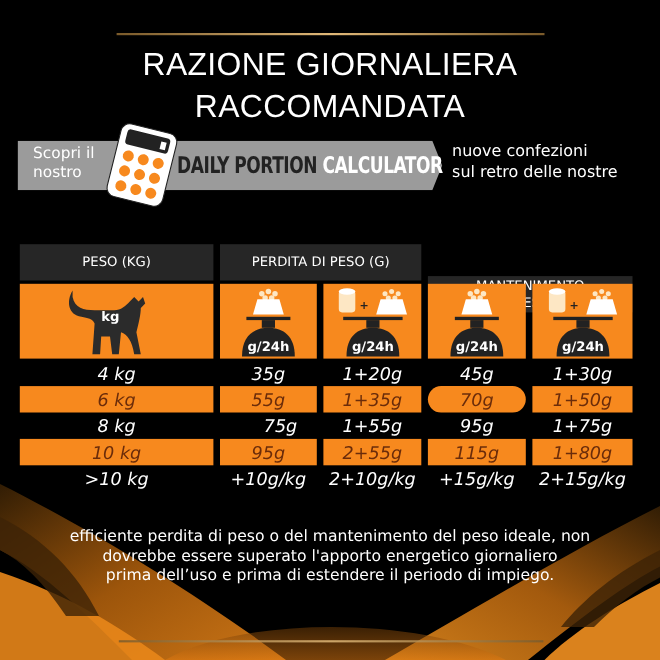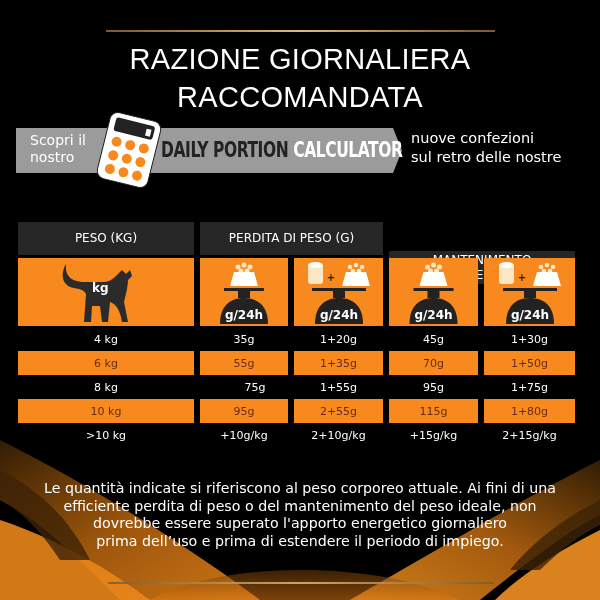--- a/index.html
+++ b/index.html
@@ -26,21 +26,21 @@
     font-weight: bold; font-size: 21px; line-height: 28px; color: #222; letter-spacing: -0.5px; transform: scaleX(0.82); transform-origin: left center; white-space: nowrap; }
   .banner-daily .calc-word { color: #fff; }
   .banner-side { position: absolute; left: 411px; top: 129px; font-size: 14.5px; line-height: 19px; color: #fff; z-index: 2; }
 
   
   .tbl { position: absolute; left: 18px; top: 222px; width: 557px; z-index: 2; }
   .hdr { position: absolute; top: 0; height: 33px; background: #262626; color: #fff;
     font-size: 12px; display: flex; align-items: center; justify-content: center; text-align: center; line-height: 15px; }
   .iconcell { position: absolute; top: 36px; height: 68px; background: #F7891E; }
   .row { position: absolute; height: 24px; display: flex; align-items: center; justify-content: center;
-    font-size: 11px; }
+    font-size: 16px; font-style: italic; }
   .row.dark { color: #fff; }
   .row.orange { background: #F7891E; color: #6B2C0A; }
 
   .note { position: absolute; left: 0; top: 480px; width: 600px; text-align: center; z-index: 2;
     font-size: 14.2px; line-height: 17.5px; color: #fff; }
 </style>
 </head>
 <body>
 
 <svg class="bg-swoosh" viewBox="0 0 600 600">
@@ -192,21 +192,21 @@
 
   <div class="row dark" style="top:105px;left:0;width:176px;">4 kg</div>
   <div class="row dark" style="top:105px;left:182px;width:88px;">35g</div>
   <div class="row dark" style="top:105px;left:276px;width:89px;">1+20g</div>
   <div class="row dark" style="top:105px;left:371px;width:89px;">45g</div>
   <div class="row dark" style="top:105px;left:466px;width:91px;">1+30g</div>
 
   <div class="row orange" style="top:129px;left:0;width:176px;">6 kg</div>
   <div class="row orange" style="top:129px;left:182px;width:88px;">55g</div>
   <div class="row orange" style="top:129px;left:276px;width:89px;">1+35g</div>
-  <div class="row orange" style="top:129px;left:371px;width:89px;">70g</div>
+  <div class="row orange" style="top:129px;left:371px;width:89px;border-radius:12px;">70g</div>
   <div class="row orange" style="top:129px;left:466px;width:91px;">1+50g</div>
 
   <div class="row dark" style="top:153px;left:0;width:176px;">8 kg</div>
   <div class="row dark" style="top:153px;left:193px;width:88px;">75g</div>
   <div class="row dark" style="top:153px;left:276px;width:89px;">1+55g</div>
   <div class="row dark" style="top:153px;left:371px;width:89px;">95g</div>
   <div class="row dark" style="top:153px;left:466px;width:91px;">1+75g</div>
 
   <div class="row orange" style="top:177px;left:0;width:176px;">10 kg</div>
   <div class="row orange" style="top:177px;left:182px;width:88px;">95g</div>
@@ -215,19 +215,18 @@
   <div class="row orange" style="top:177px;left:466px;width:91px;">1+80g</div>
 
   <div class="row dark" style="top:201px;left:0;width:176px;">&gt;10 kg</div>
   <div class="row dark" style="top:201px;left:182px;width:88px;">+10g/kg</div>
   <div class="row dark" style="top:201px;left:276px;width:89px;">2+10g/kg</div>
   <div class="row dark" style="top:201px;left:371px;width:89px;">+15g/kg</div>
   <div class="row dark" style="top:201px;left:466px;width:91px;">2+15g/kg</div>
 </div>
 
 <div class="note">
-  <div>Le quantità indicate si riferiscono al peso corporeo attuale. Ai fini di una</div>
   <div>efficiente perdita di peso o del mantenimento del peso ideale, non</div>
   <div>dovrebbe essere superato l'apporto energetico giornaliero</div>
   <div>prima dell’uso e prima di estendere il periodo di impiego.</div>
 </div>
 
 <div class="gold-line gold-bottom"></div>
 
 </body></html>

